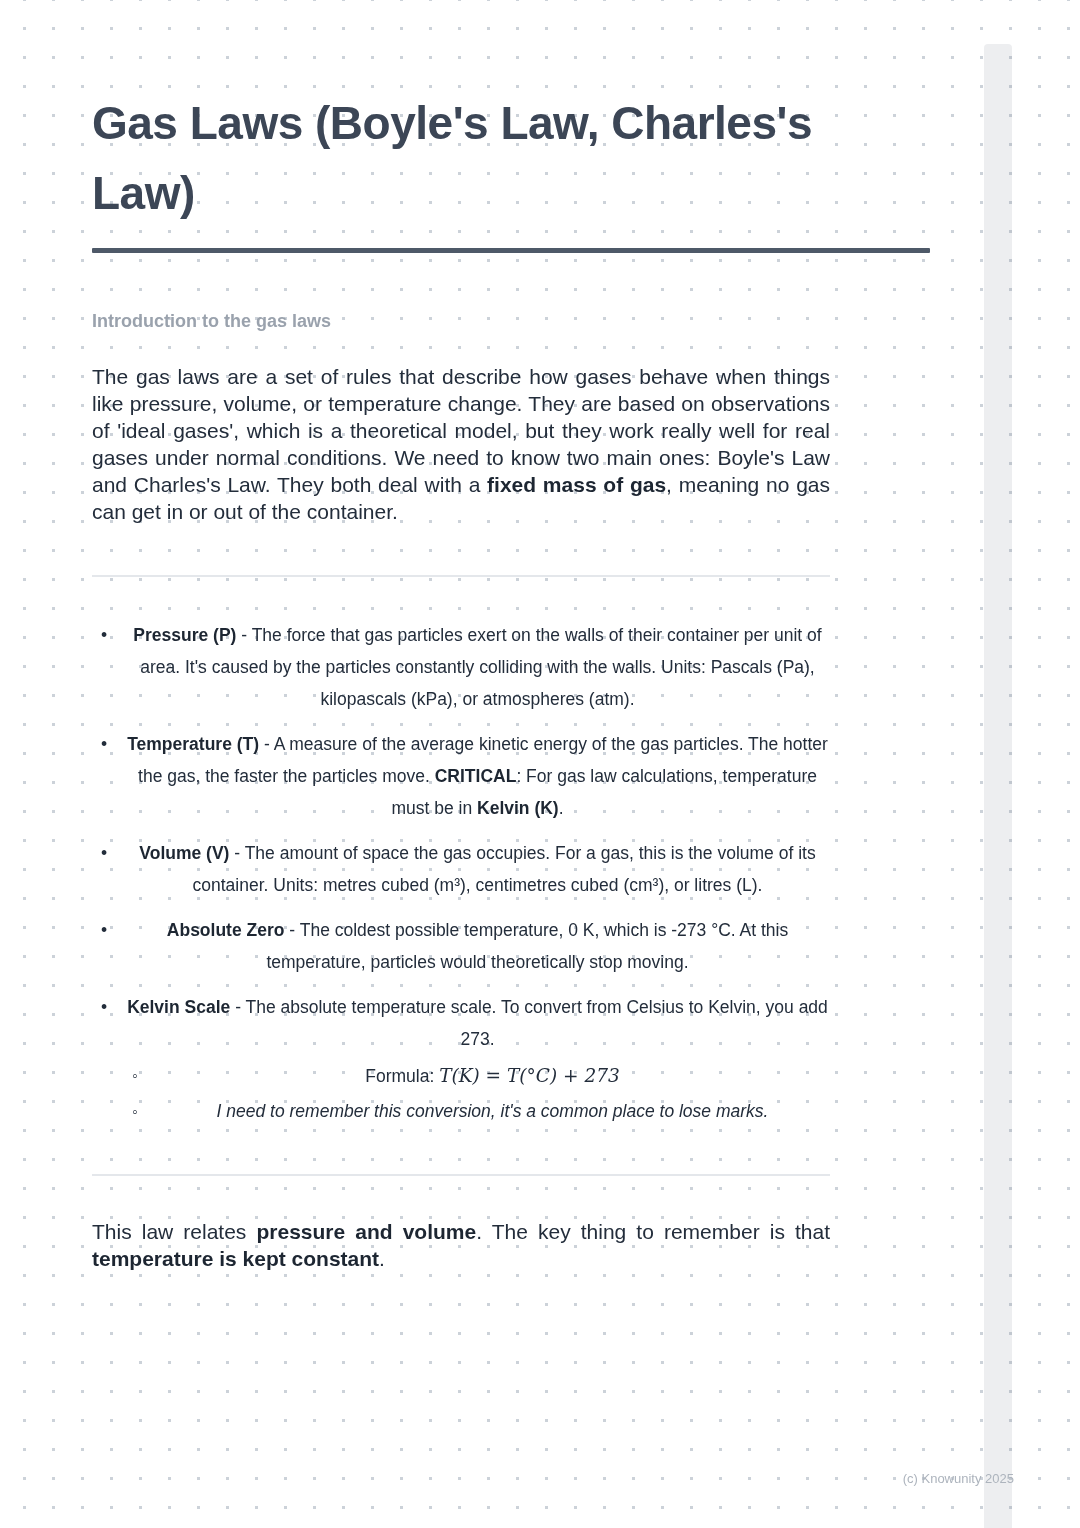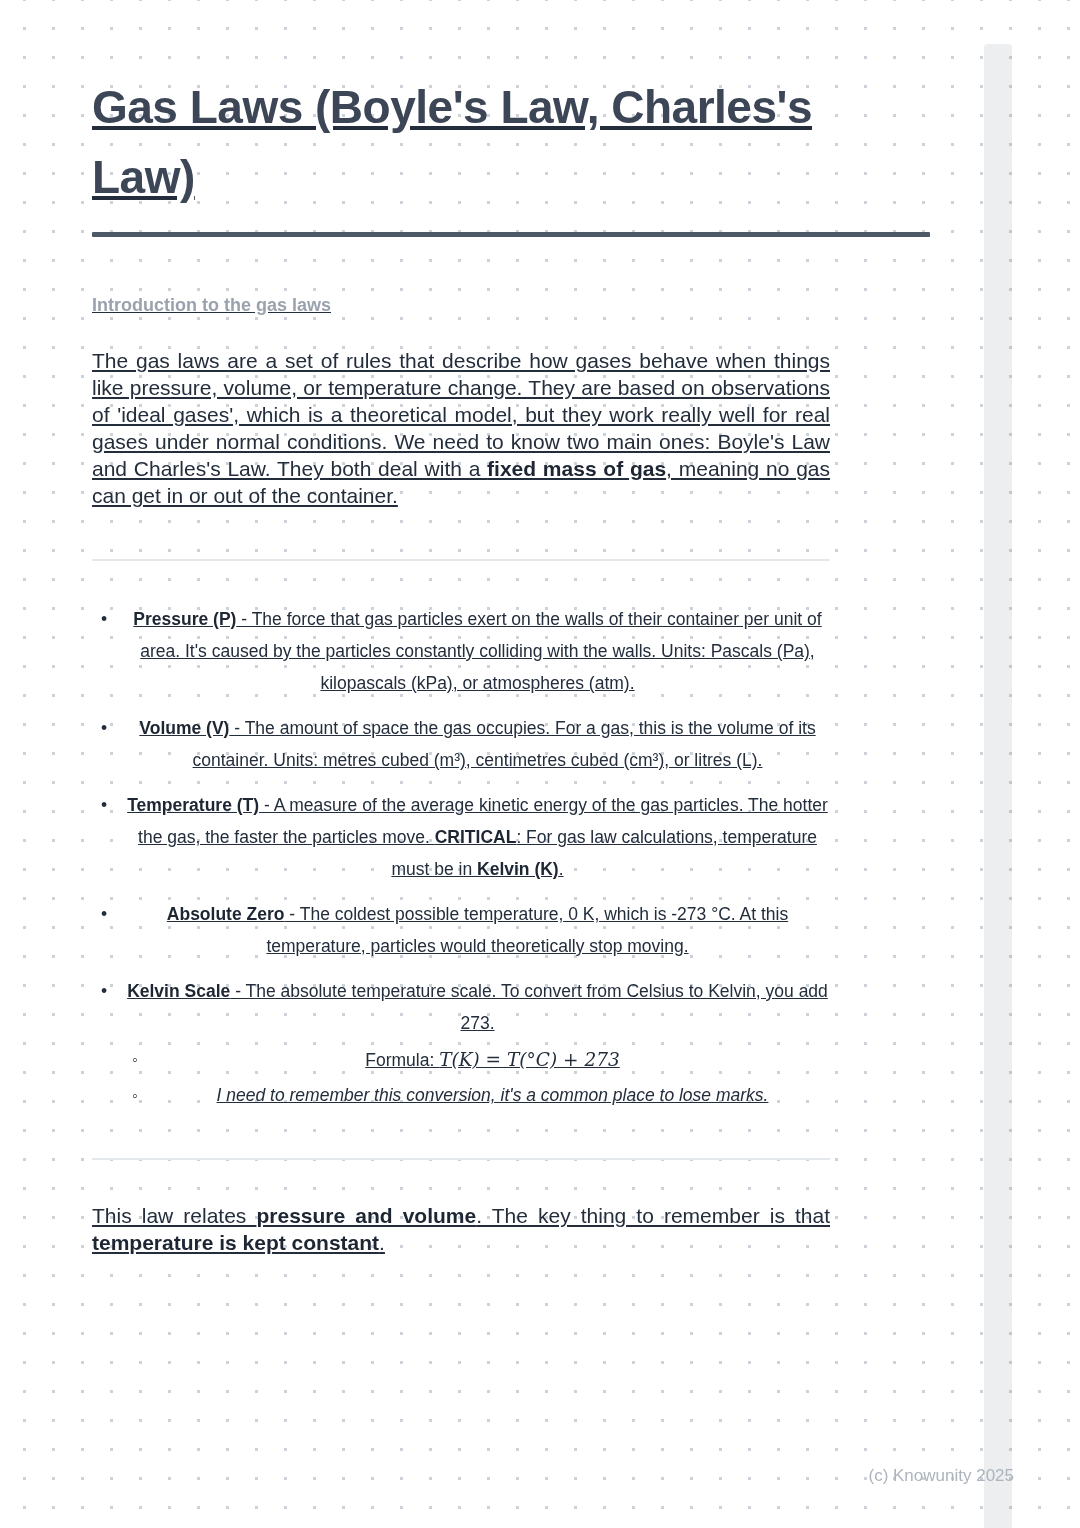--- a/index.html
+++ b/index.html
@@ -23,23 +23,22 @@
     top: 44px;
     bottom: 0;
     width: 28px;
     background: rgba(128, 138, 152, 0.14);
     border-radius: 4px 4px 0 0;
   }
 
   .content {
     position: absolute;
     left: 92px;
-    top: 72px;
+    top: 88px;
     width: 738px;
-    text-decoration: underline;
   }
 
   h1.page-title {
     font-size: 46px;
     line-height: 70px;
     font-weight: 800;
     letter-spacing: -0.5px;
     color: #3c4656;
     margin-bottom: 20px;
   }
@@ -125,21 +124,21 @@
     font-style: italic;
     font-size: 18.5px;
   }
 
   .note { font-style: italic; }
 
   .footer {
     position: absolute;
     right: 66px;
     bottom: 42px;
-    font-size: 17px;
+    font-size: 13px;
     color: #adb4bd;
     z-index: 2;
   }
 </style>
 </head>
 <body>
 
 <div class="scroll-strip"></div>
 
 <div class="content">
@@ -149,23 +148,23 @@
 
   <h2 class="section-heading">Introduction to the gas laws</h2>
   <p class="body-para"><span>The gas laws are a set of rules that describe how gases behave when things like pressure, volume, or temperature change. They are based on observations of 'ideal gases', which is a theoretical model, but they work really well for real gases under normal conditions. We need to know two main ones: Boyle's Law and Charles's Law. They both deal with a </span><strong>fixed mass of gas</strong><span>, meaning no gas can get in or out of the container.</span></p>
 
   <hr class="divider">
 
 
   <ul class="defs">
     <li><strong>Pressure (P)</strong><span> - The force that gas particles exert on the walls of their container per unit of area. It's caused by the particles constantly colliding with the walls. Units: Pascals (Pa), kilopascals (kPa), or atmospheres (atm).</span></li>
 
+    <li><strong>Temperature (T)</strong><span> - A measure of the average kinetic energy of the gas particles. The hotter the gas, the faster the particles move. </span><strong>CRITICAL</strong><span>: For gas law calculations, temperature must be in </span><strong>Kelvin (K)</strong><span>.</span></li>
+
     <li><strong>Volume (V)</strong><span> - The amount of space the gas occupies. For a gas, this is the volume of its container. Units: metres cubed (m³), centimetres cubed (cm³), or litres (L).</span></li>
-
-    <li><strong>Temperature (T)</strong><span> - A measure of the average kinetic energy of the gas particles. The hotter the gas, the faster the particles move. </span><strong>CRITICAL</strong><span>: For gas law calculations, temperature must be in </span><strong>Kelvin (K)</strong><span>.</span></li>
 
     <li><strong>Absolute Zero</strong><span> - The coldest possible temperature, 0 K, which is -273 °C. At this temperature, particles would theoretically stop moving.</span></li>
 
     <li><strong>Kelvin Scale</strong><span> - The absolute temperature scale. To convert from Celsius to Kelvin, you add 273.</span>
       <ul class="sub">
         <li><span>Formula: </span><span class="math">T(K) = T(°C) + 273</span></li>
         <li><span class="note">I need to remember this conversion, it's a common place to lose marks.</span></li>
       </ul>
     </li>
   </ul>

